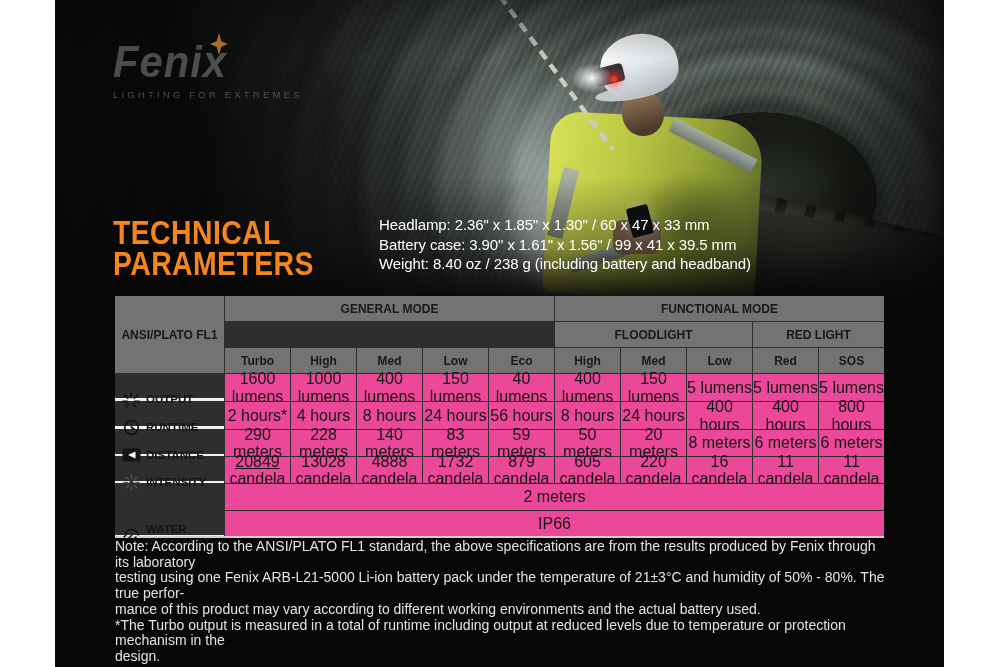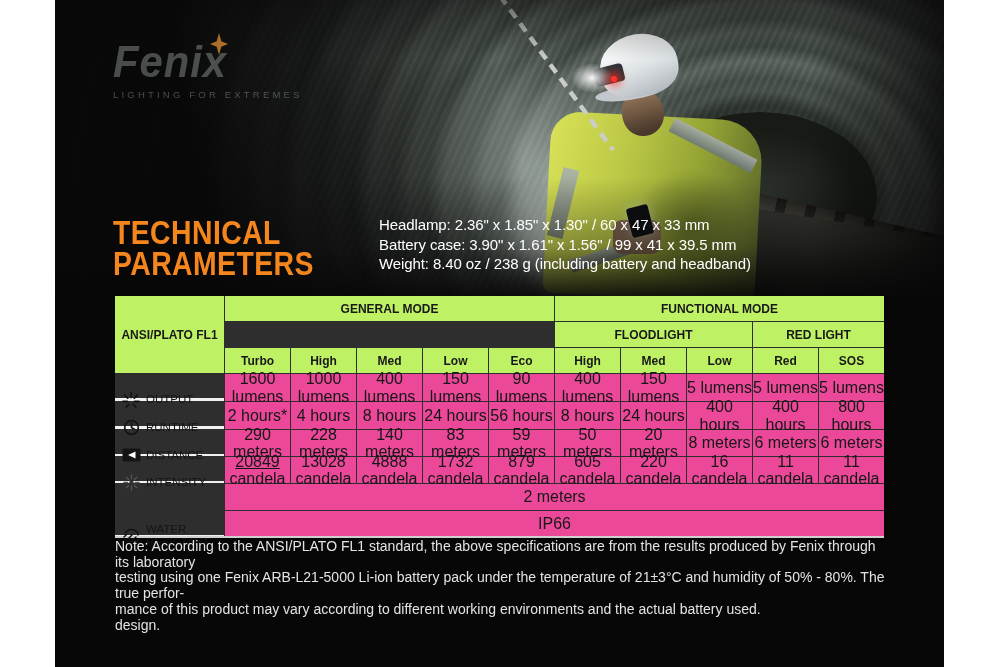--- a/index.html
+++ b/index.html
@@ -53,24 +53,24 @@
   
   .heading{position:absolute;left:58px;top:217px;z-index:6;color:#F5861E;font-weight:bold;font-size:33px;line-height:31px;letter-spacing:.5px;transform:scaleX(.86);transform-origin:left top;}
   .specs{position:absolute;left:324px;top:215px;z-index:6;color:#ffffff;font-size:15px;line-height:19.5px;letter-spacing:-.1px;}
 
   
   .spec-table{position:absolute;left:60px;top:296px;z-index:6;display:grid;
     grid-template-columns:109px repeat(10,65px);
     grid-template-rows:25px 25px 25px 27px 27px 26px 26px 26px 25px;
     gap:1px;background:#2e2e2e;border-bottom:2px solid #cfcfcf;}
   .cell{display:flex;align-items:center;justify-content:center;text-align:center;}
-  .hcell{background:#bef264;color:#181818;font-weight:bold;font-size:12px;}
+  .hcell{background:#737373;color:#181818;font-weight:bold;font-size:12px;}
   .corner{font-size:12px;}
   .vcell{background:#ec4899;color:#161616;font-size:16px;line-height:1.08;white-space:pre-line;}
-  .lcell{background:#f1f1f1;color:#141414;font-weight:normal;font-size:11.5px;line-height:1.05;justify-content:flex-start;text-align:left;padding-left:6px;gap:5px;margin-top:24px;}
+  .lcell{background:#f1f1f1;color:#141414;font-weight:bold;font-size:11.5px;line-height:1.05;justify-content:flex-start;text-align:left;padding-left:6px;gap:5px;margin-top:24px;}
   .lcell .icn{width:20px;flex:0 0 20px;display:flex;align-items:center;justify-content:center;}
 
   
   .note{position:absolute;left:60px;top:539px;width:772px;z-index:6;color:#e3e3e3;font-size:14px;line-height:15.7px;}
 </style>
 </head>
 <body>
 
 <div class="card">
 
@@ -148,21 +148,21 @@
           </svg>
         </span>
         <span>OUTPUT</span>
       </div>
       <div class="cell vcell" style="grid-area: 4 / 2 / 5 / 3;">1600
 lumens</div>
       <div class="cell vcell" style="grid-area: 4 / 3 / 5 / 4;">1000
 lumens</div>
       <div class="cell vcell" style="grid-area: 4 / 4 / 5 / 5;">400 lumens</div>
       <div class="cell vcell" style="grid-area: 4 / 5 / 5 / 6;">150 lumens</div>
-      <div class="cell vcell" style="grid-area: 4 / 6 / 5 / 7;">90 lumens</div>
+      <div class="cell vcell" style="grid-area: 4 / 6 / 5 / 7;">40 lumens</div>
       <div class="cell vcell" style="grid-area: 4 / 7 / 5 / 8;">400 lumens</div>
       <div class="cell vcell" style="grid-area: 4 / 8 / 5 / 9;">150 lumens</div>
       <div class="cell vcell" style="grid-area: 4 / 9 / 5 / 10;">5 lumens</div>
       <div class="cell vcell" style="grid-area: 4 / 10 / 5 / 11;">5 lumens</div>
       <div class="cell vcell" style="grid-area: 4 / 11 / 5 / 12;">5 lumens</div>
       <div class="cell lcell" style="grid-area: 5 / 1 / 6 / 2;">
         <span class="icn">
           <svg width="17" height="17" viewBox="0 0 18 18">
             <circle cx="9" cy="9" r="7.2" fill="none" stroke="#141414" stroke-width="1.8"></circle>
             <path d="M9 4.5V9l3.4 2" fill="none" stroke="#141414" stroke-width="1.8" stroke-linecap="round"></path>
@@ -245,16 +245,17 @@
         </span>
         <span>WATER RESISTANT</span>
       </div>
       <div class="cell vcell" style="grid-area: 9 / 2 / 10 / 12;">IP66</div>
     </div>
 
   <div class="note" id="note-block">
       <div>Note: According to the ANSI/PLATO FL1 standard, the above specifications are from the results produced by Fenix through its laboratory</div>
       <div>testing using one Fenix ARB-L21-5000 Li-ion battery pack under the temperature of 21±3°C and humidity of 50% - 80%. The true perfor-</div>
       <div>mance of this product may vary according to different working environments and the actual battery used.</div>
+      <div>*The Turbo output is measured in a total of runtime including output at reduced levels due to temperature or protection mechanism in the</div>
       <div>design.</div>
     </div>
 
 </div>
 
 </body></html>

